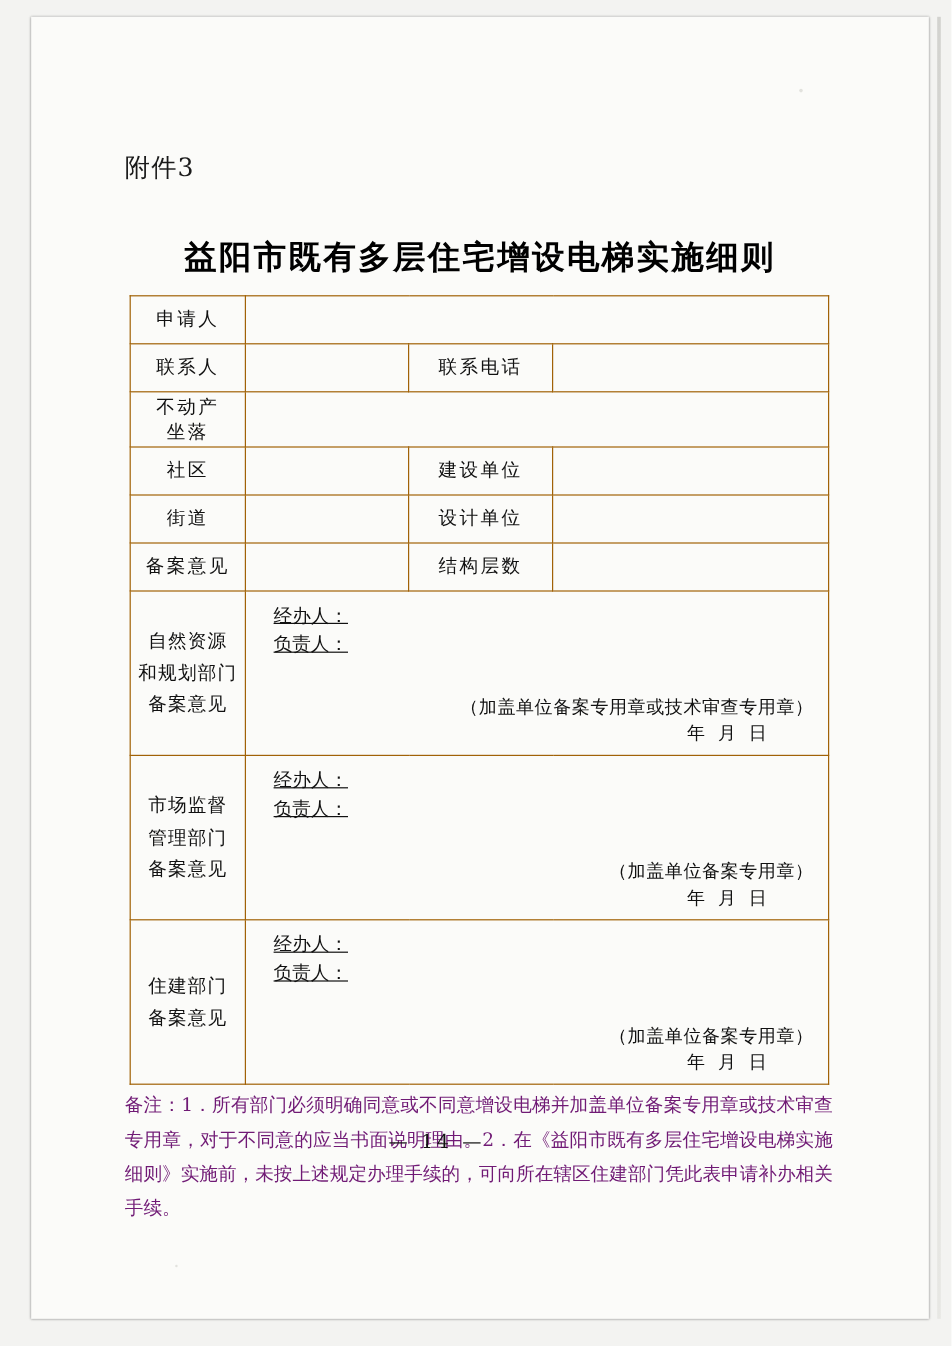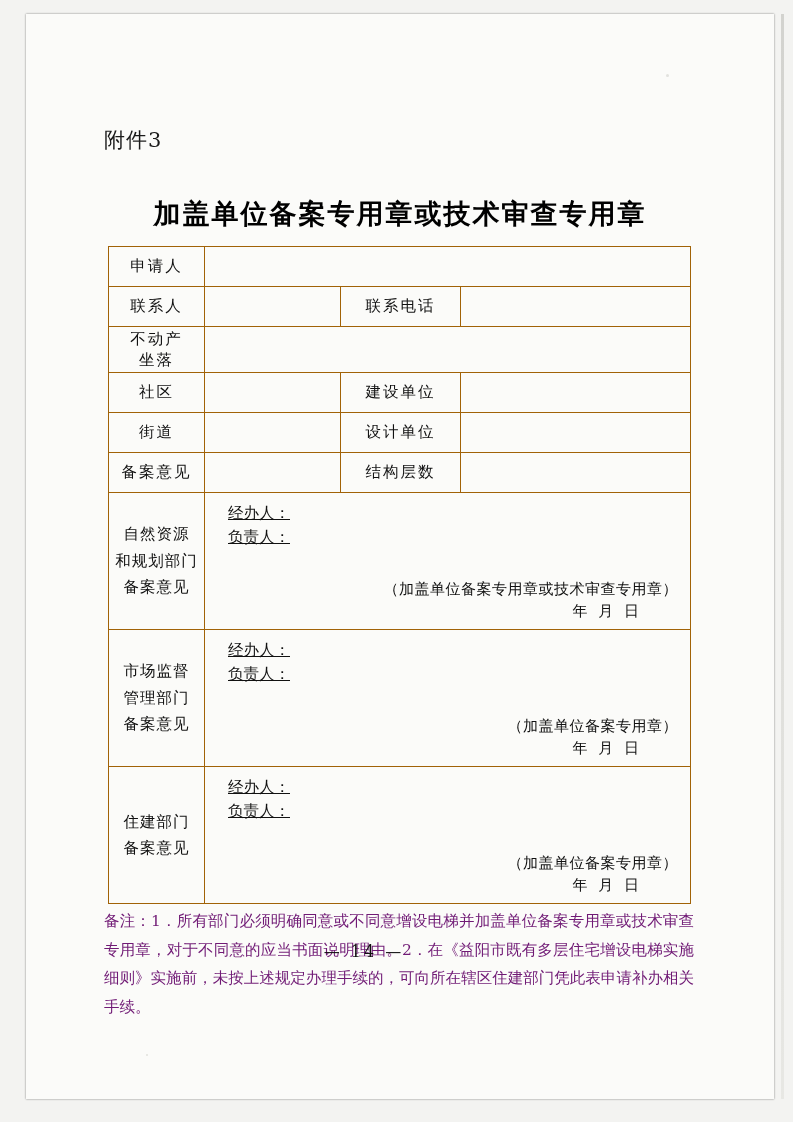--- a/index.html
+++ b/index.html
@@ -188,21 +188,21 @@
   <div class="edge-top"></div>
   <div class="edge-left"></div>
   <div class="edge-right"></div>
   <div class="edge-bottom"></div>
 
   <div class="paper">
     <div class="content">
 
       <div class="attachment-label">附件3</div>
 
-      <div class="doc-title">加盖单位备案专用章或技术审查专用章</div>
+      <div class="doc-title">益阳市既有多层住宅增设电梯实施细则</div>
 
       <table class="form">
         <colgroup>
           <col style="width:96px">
           <col style="width:136px">
           <col style="width:120px">
           <col style="width:230px">
         </colgroup>
         <tbody>
           <tr class="r-h">

